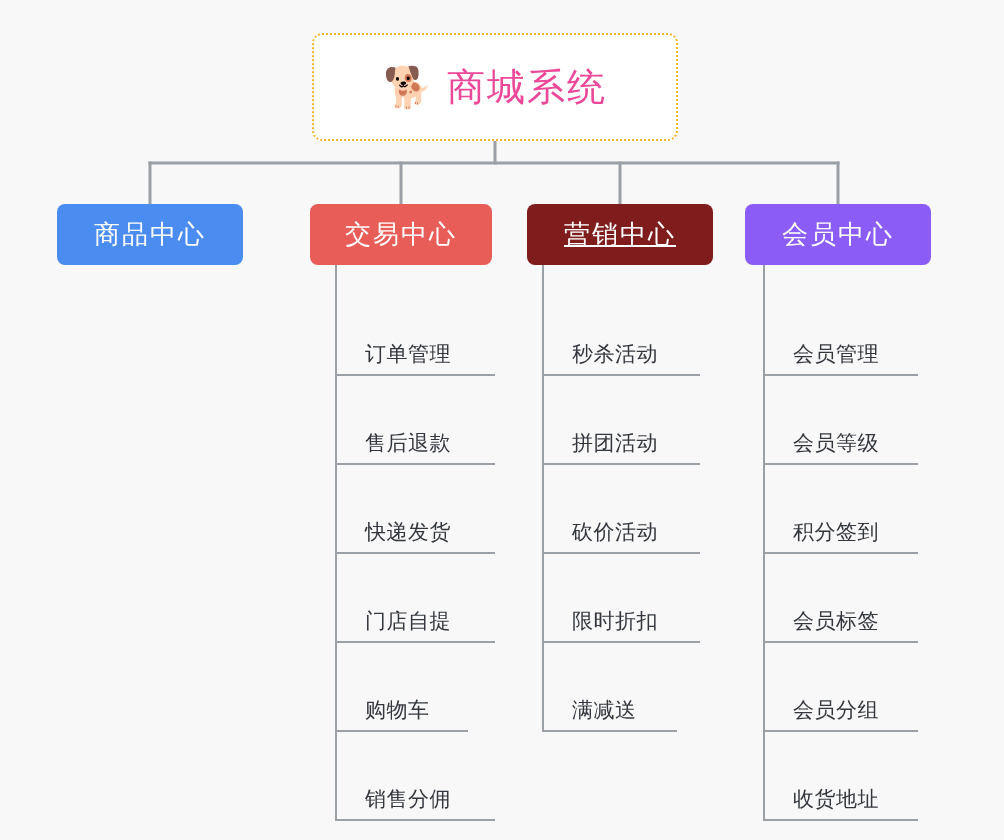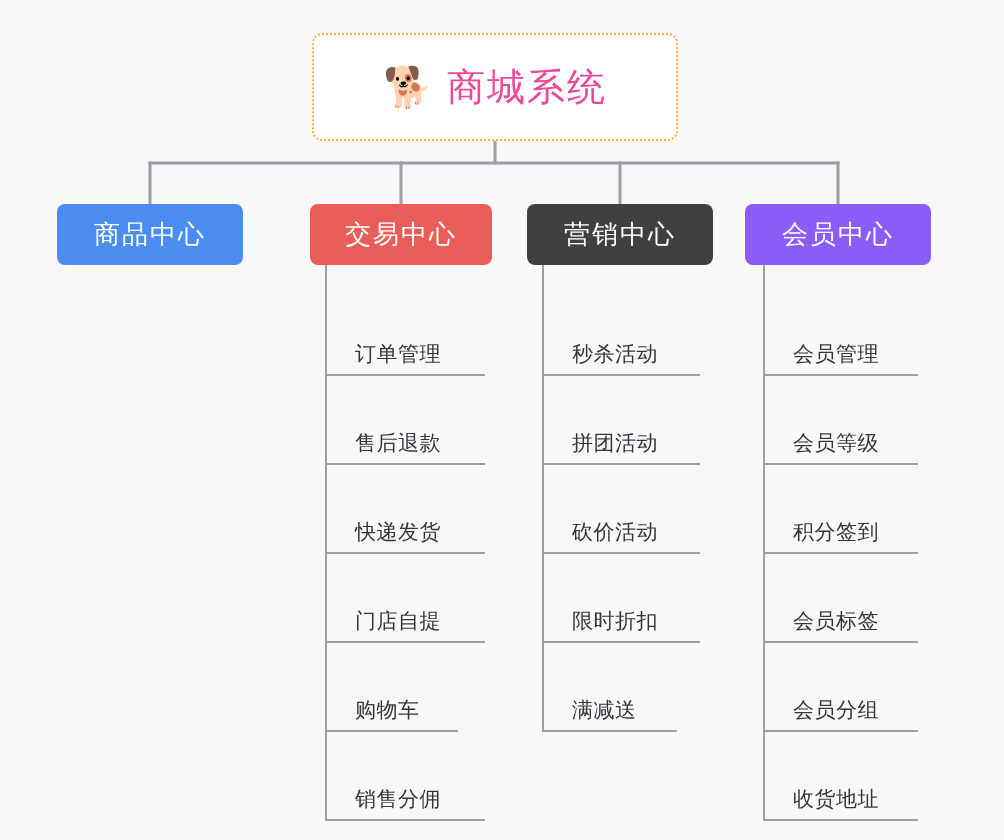--- a/index.html
+++ b/index.html
@@ -112,21 +112,21 @@
     background: #9aa0a6;
   }
 
   
   #col-0 { left: 57px;  width: 186px; }
   #col-1 { left: 310px; width: 182px; }
   #col-2 { left: 527px; width: 186px; }
   #col-3 { left: 745px; width: 186px; }
 
   #col-0 .leaf-list { margin-left: 16px; }
-  #col-1 .leaf-list { margin-left: 15px; }
+  #col-1 .leaf-list { margin-left: 25px; }
   #col-2 .leaf-list { margin-left: 15px; }
   #col-3 .leaf-list { margin-left: 18px; }
 
   #col-0 .leaf::after { width: 215px; }
   #col-1 .leaf::after { width: 160px; }
   #col-2 .leaf::after { width: 158px; }
   #col-3 .leaf::after { width: 155px; }
   #col-1 .leaf.short::after { width: 133px; }
   #col-2 .leaf.short::after { width: 135px; }
 </style>
@@ -174,21 +174,21 @@
         </div>
         <div class="leaf short">
           <span class="leaf-label">购物车</span>
         </div>
         <div class="leaf">
           <span class="leaf-label">销售分佣</span>
         </div>
       </div>
     </div>
     <div class="column" id="col-2">
-      <div class="cat-box" style="background: #404040;">
+      <div class="cat-box" style="background: #7f1d1d; text-decoration: underline;">
         <span>营销中心</span>
       </div>
       <div class="leaf-list">
         <div class="leaf">
           <span class="leaf-label">秒杀活动</span>
         </div>
         <div class="leaf">
           <span class="leaf-label">拼团活动</span>
         </div>
         <div class="leaf">

